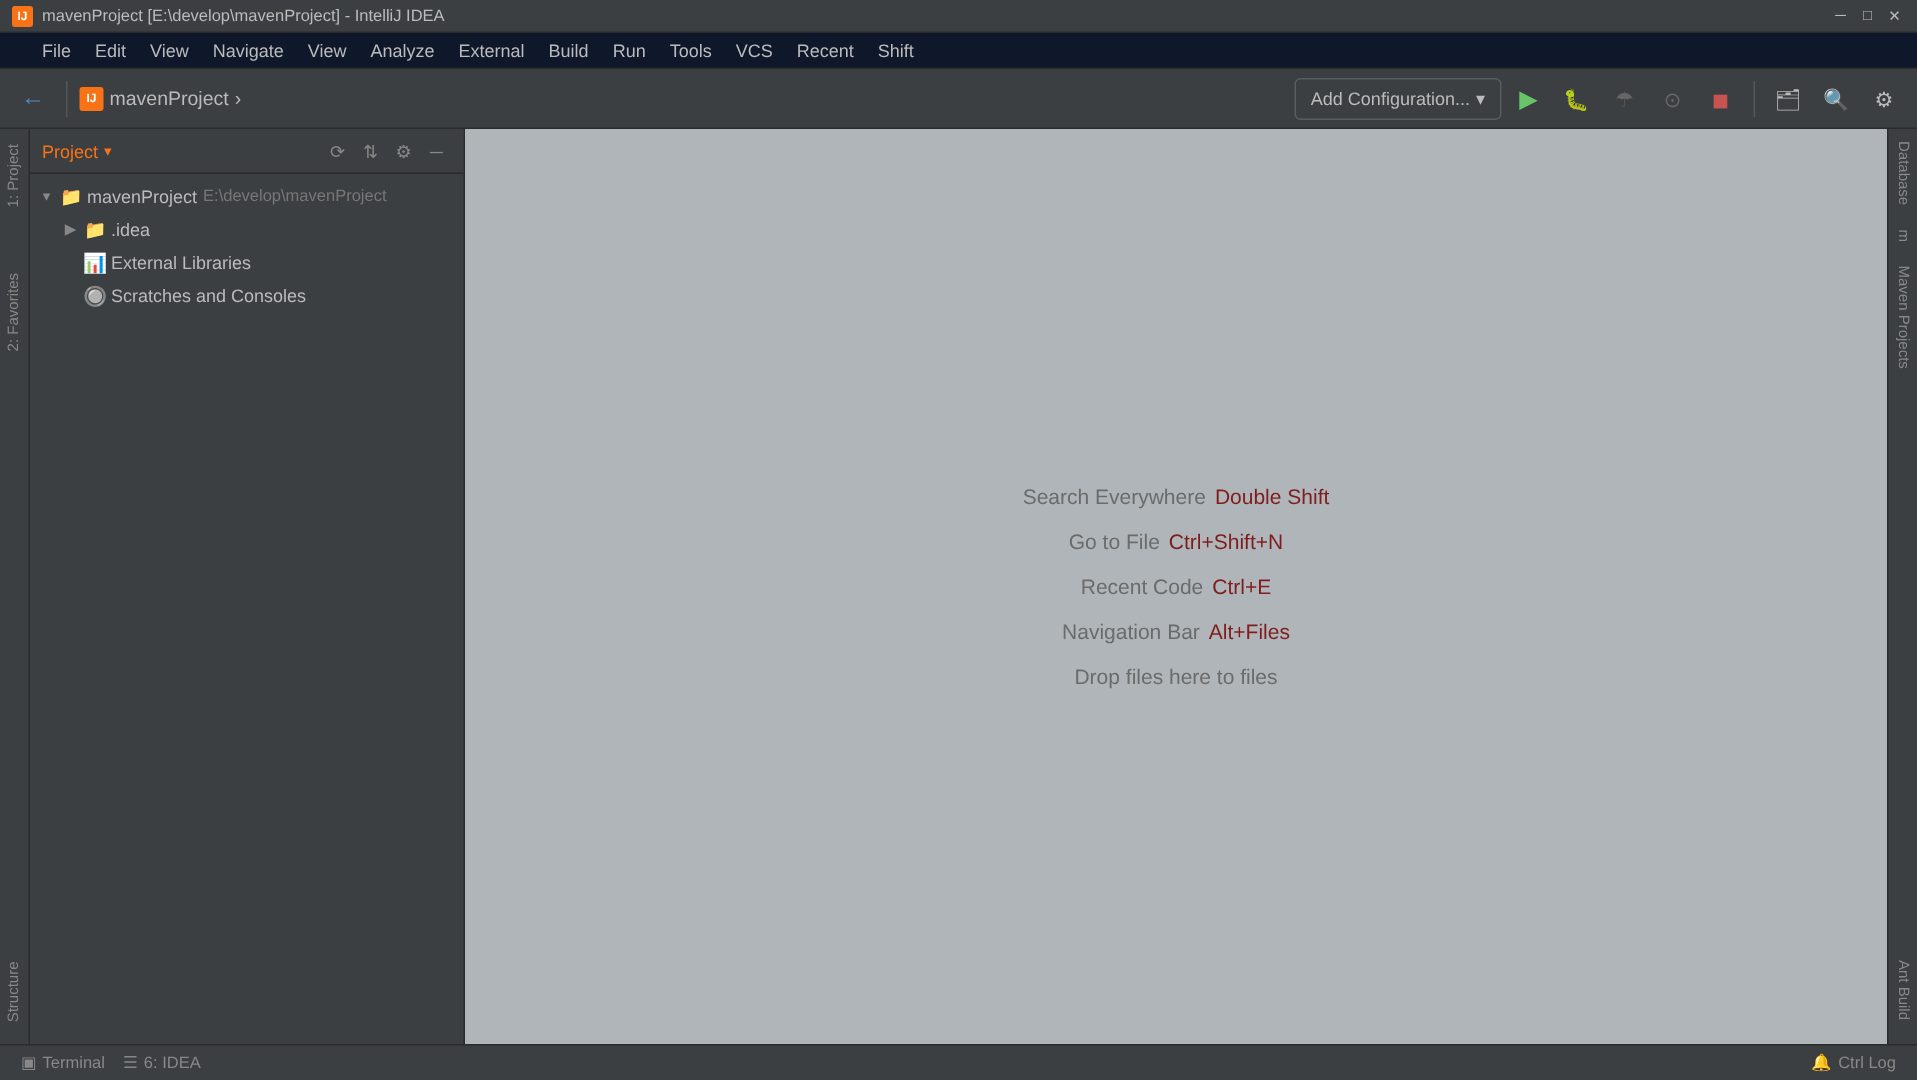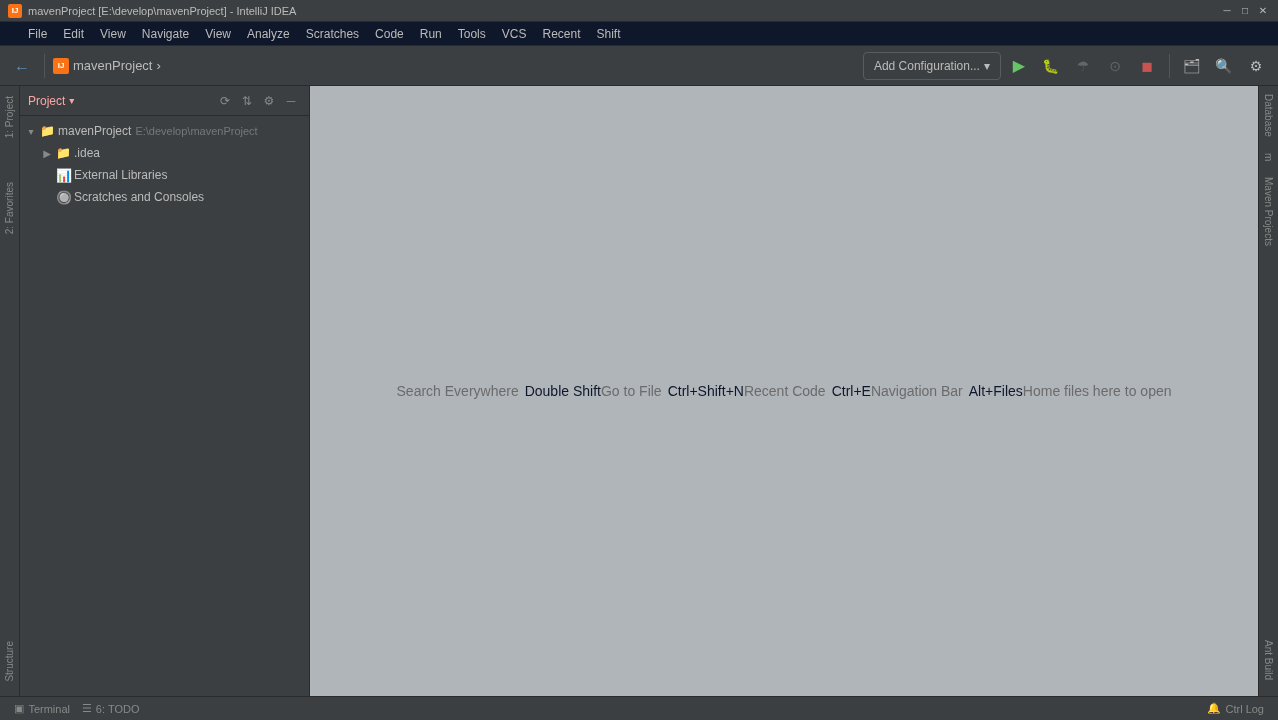--- a/index.html
+++ b/index.html
@@ -141,21 +141,21 @@
     #project-panel-header {
       height: 30px;
       display: flex;
       align-items: center;
       padding: 0 8px;
       border-bottom: 1px solid #2b2b2b;
       background: #3c3f41;
     }
     .panel-title {
       font-size: 12px;
-      color: #fca5a5;
+      color: #f97316;
       font-weight: 500;
       flex: 1;
       display: flex; align-items: center; gap: 4px;
     }
     .panel-controls {
       display: flex; gap: 2px;
     }
     .panel-ctrl-btn {
       width: 20px; height: 20px;
       display: flex; align-items: center; justify-content: center;
@@ -193,36 +193,37 @@
 
     
     .icon-project { color: #f97316; }
     .icon-idea { color: #6897bb; }
 
     
     #editor-area {
       flex: 1;
       background: #b0b5ba;
       display: flex;
-      flex-direction: row;
+      flex-direction: column;
       align-items: center;
       justify-content: center;
+      gap: 14px;
     }
 
     .shortcut-hint {
       display: flex;
       align-items: baseline;
       gap: 6px;
       font-size: 14px;
     }
     .hint-text {
       color: #6b6b6b;
     }
     .hint-key {
-      color: #0f172a;
+      color: #7f1d1d;
     }
 
     
     #right-sidebar {
       width: 20px;
       background: #3c3f41;
       border-left: 1px solid #2b2b2b;
       display: flex;
       flex-direction: column;
       align-items: center;
@@ -275,22 +276,22 @@
   </div>
 </div>
 
 <div id="menu-bar">
   <span class="menu-item">File</span>
   <span class="menu-item">Edit</span>
   <span class="menu-item">View</span>
   <span class="menu-item">Navigate</span>
   <span class="menu-item">View</span>
   <span class="menu-item">Analyze</span>
-  <span class="menu-item">Scratches</span>
-  <span class="menu-item">Code</span>
+  <span class="menu-item">External</span>
+  <span class="menu-item">Build</span>
   <span class="menu-item">Run</span>
   <span class="menu-item">Tools</span>
   <span class="menu-item">VCS</span>
   <span class="menu-item">Recent</span>
   <span class="menu-item">Shift</span>
 </div>
 
 <div id="toolbar">
 
   <div class="toolbar-btn" style="color:#5a8aba; font-size:16px;">←</div>
@@ -389,41 +390,41 @@
     </div>
     <div class="shortcut-hint">
       <span class="hint-text">Recent Code</span>
       <span class="hint-key">Ctrl+E</span>
     </div>
     <div class="shortcut-hint">
       <span class="hint-text">Navigation Bar</span>
       <span class="hint-key">Alt+Files</span>
     </div>
     <div class="shortcut-hint">
-      <span class="hint-text">Home files here to open</span>
+      <span class="hint-text">Drop files here to files</span>
     </div>
   </div>
 
   <div id="right-sidebar">
     <div class="right-tab">Database</div>
     <div class="right-tab" style="color:#888;">m</div>
     <div class="right-tab">Maven Projects</div>
     <div style="flex:1"></div>
     <div class="right-tab" style="margin-bottom:8px;">Ant Build</div>
   </div>
 
 </div>
 
 <div id="status-bar">
   <div class="status-item">
     <span>▣</span>
     <span>Terminal</span>
   </div>
   <div class="status-item">
     <span>☰</span>
-    <span>6: TODO</span>
+    <span>6: IDEA</span>
   </div>
   <div class="status-spacer"></div>
   <div class="status-event-log status-item">
     <span>🔔</span>
     <span>Ctrl Log</span>
   </div>
 </div>
 
 </body></html>

